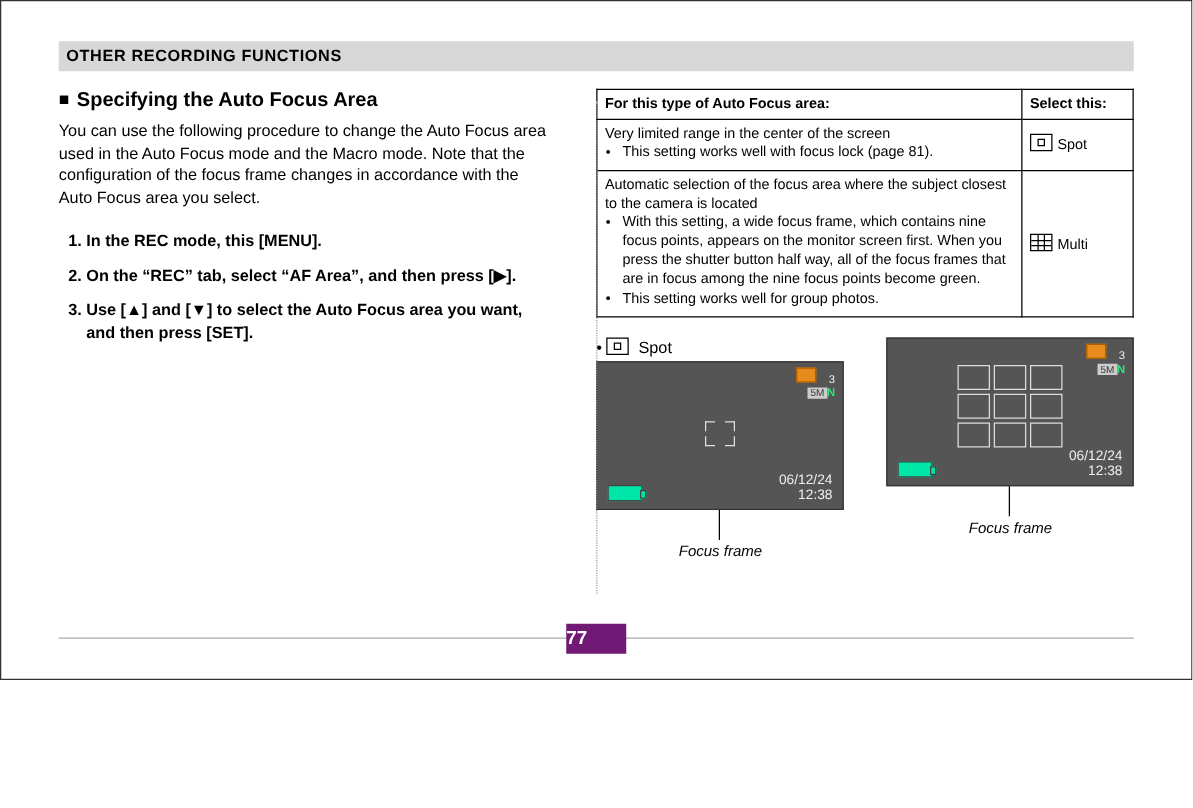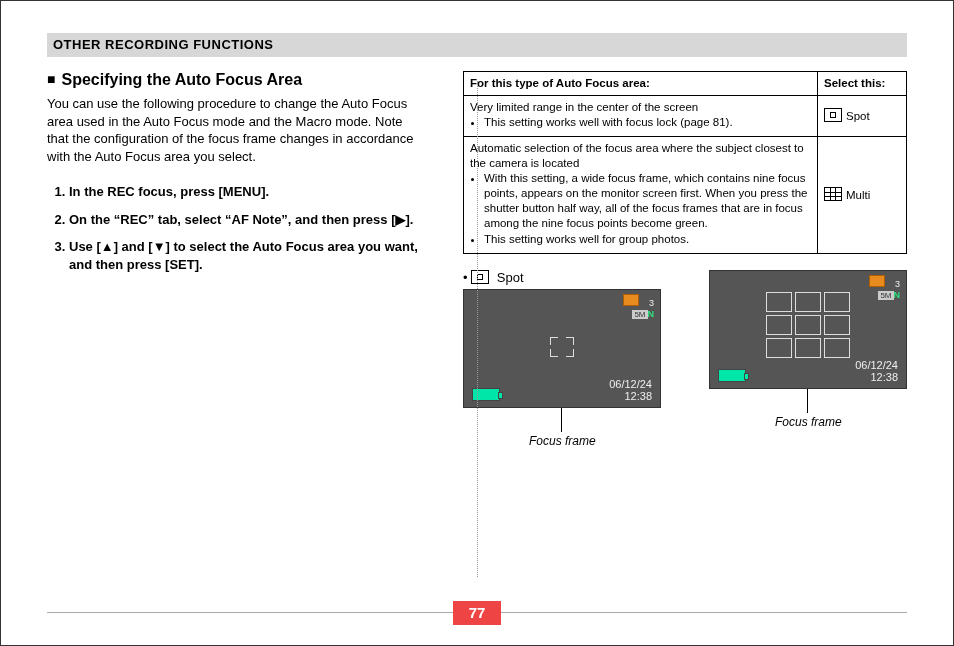--- a/index.html
+++ b/index.html
@@ -1,16 +1,16 @@
 <!DOCTYPE html>
 <html><head>
 <meta charset="utf-8">
 <style>
   html,body{margin:0;padding:0;background:#fff;font-family:Helvetica,Arial,sans-serif;color:#000}
-  .page{position:relative;width:954px;height:646px;box-sizing:border-box;border:1px solid #333;padding:32px 46px 0 46px}
+  .page{position:relative;width:954px;height:544px;box-sizing:border-box;border:1px solid #333;padding:32px 46px 0 46px}
   .header-bar{background:#d7d7d7;height:24px;line-height:24px;padding:0 6px;font-size:13px;font-weight:bold;letter-spacing:.5px;margin-bottom:14px}
   .columns{display:flex;gap:38px}
   .col-left{flex:1.02}
   .col-right{flex:1}
   .section-title{font-weight:bold;font-size:16px;margin-bottom:6px}
   .section-title .sq{font-size:14px;vertical-align:1px;margin-right:6px}
   .intro{font-size:13px;line-height:1.35;margin-bottom:18px}
   ol.steps{padding-left:22px;margin:0;font-size:13px;font-weight:bold}
   ol.steps li{margin-bottom:10px;line-height:1.35}
   .divider{position:absolute;left:50%;top:80px;bottom:68px;border-left:1px dotted #999}
@@ -20,61 +20,61 @@
   .sel-cell{width:76px;vertical-align:middle!important;white-space:nowrap}
   .af-icon{display:inline-block;width:16px;height:12px;border:1px solid #000;position:relative;vertical-align:-2px;margin-right:4px}
   .af-icon.spot::after{content:"";position:absolute;width:4px;height:4px;border:1px solid #000;top:3px;left:5px}
   .af-icon.multi{background:
     linear-gradient(#000,#000) 5px 0/1px 100% no-repeat,
     linear-gradient(#000,#000) 10px 0/1px 100% no-repeat,
     linear-gradient(#000,#000) 0 4px/100% 1px no-repeat,
     linear-gradient(#000,#000) 0 8px/100% 1px no-repeat}
   ul.tlist{margin:0;padding-left:14px}
   ul.tlist li{margin-bottom:2px}
-  .previews{display:flex;gap:48px;margin-top:16px}
+  .previews{display:flex;gap:34px;margin-top:16px}
   .preview{flex:1}
   .p-label{font-size:13px;margin-bottom:4px}
   .lcd{width:196px;height:117px;background:#555;position:relative;border:1px solid #333}
   .lcd-top{position:absolute;top:4px;right:6px;text-align:right;font-size:9px;color:#eee;line-height:1.15}
   .lcd-top .orange{display:inline-block;width:14px;height:10px;background:#e88b1e;border:1px solid #b05f00}
   .lcd-top .green{color:#2fe37e;font-weight:bold}
   .lcd-bottom{position:absolute;bottom:5px;right:8px;font-size:11px;color:#eee;text-align:right;line-height:1.1}
   .battery{position:absolute;bottom:6px;left:8px;width:26px;height:11px;background:#00e6a8;border:1px solid #444}
   .battery::after{content:"";position:absolute;right:-4px;top:3px;width:3px;height:5px;background:#00e6a8;border:1px solid #444}
   .spot-frame{position:absolute;top:48%;left:50%;width:24px;height:20px;transform:translate(-50%,-50%)}
   .spot-frame i{position:absolute;width:7px;height:7px;border:1.5px solid #ddd}
   .spot-frame .tl{top:0;left:0;border-right:none;border-bottom:none}
   .spot-frame .tr{top:0;right:0;border-left:none;border-bottom:none}
   .spot-frame .bl{bottom:0;left:0;border-right:none;border-top:none}
   .spot-frame .br{bottom:0;right:0;border-left:none;border-top:none}
   .multi-grid{position:absolute;top:46%;left:50%;transform:translate(-50%,-50%);display:grid;grid-template-columns:repeat(3,26px);grid-template-rows:repeat(3,20px);gap:3px}
   .multi-grid span{border:1.5px solid #ddd}
   .callout{position:relative;height:46px}
   .callout .line{position:absolute;width:1px;height:24px;background:#000;top:0}
   .callout .lbl{position:absolute;top:26px;font-size:12px;font-style:italic;white-space:nowrap}
-  .page-num-box{position:absolute;bottom:20px;left:50%;transform:translateX(-50%);width:48px;height:24px;background:#ef4444;color:#fff;font-weight:bold;font-size:15px;text-align:center;line-height:24px}
+  .page-num-box{position:absolute;bottom:20px;left:50%;transform:translateX(-50%);width:48px;height:24px;background:#701a75;color:#fff;font-weight:bold;font-size:15px;line-height:24px}
   .foot-line{position:absolute;bottom:31px;left:46px;right:46px;height:1px;border-top:1px solid #aaa}
 </style>
 </head>
 <body>
 
 <div class="page">
 
   <div class="header-bar">OTHER RECORDING FUNCTIONS</div>
 
   <div class="columns">
 
     <div class="col-left">
       <div class="section-title">
         <span class="sq">■</span><span>Specifying the Auto Focus Area</span>
       </div>
       <div class="intro">You can use the following procedure to change the Auto Focus area used in the Auto Focus mode and the Macro mode. Note that the configuration of the focus frame changes in accordance with the Auto Focus area you select.</div>
       <ol class="steps">
-        <li><span>In the REC focus, press [MENU].</span></li>
-        <li><span>On the “REC” tab, select “AF Note”, and then press [▶].</span></li>
+        <li><span>In the REC mode, this [MENU].</span></li>
+        <li><span>On the “REC” tab, select “AF Area”, and then press [▶].</span></li>
         <li><span>Use [▲] and [▼] to select the Auto Focus area you want, and then press [SET].</span></li>
       </ol>
     </div>
 
     <div class="col-right">
 
       <table class="tbl">
         <tbody>
             <tr>
           <th>For this type of Auto Focus area:</th>

